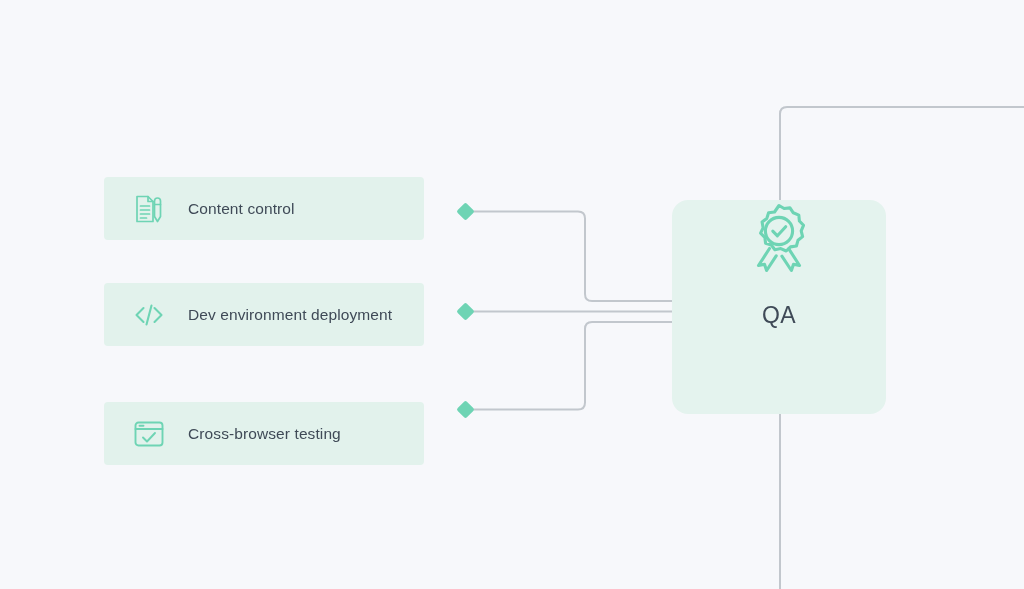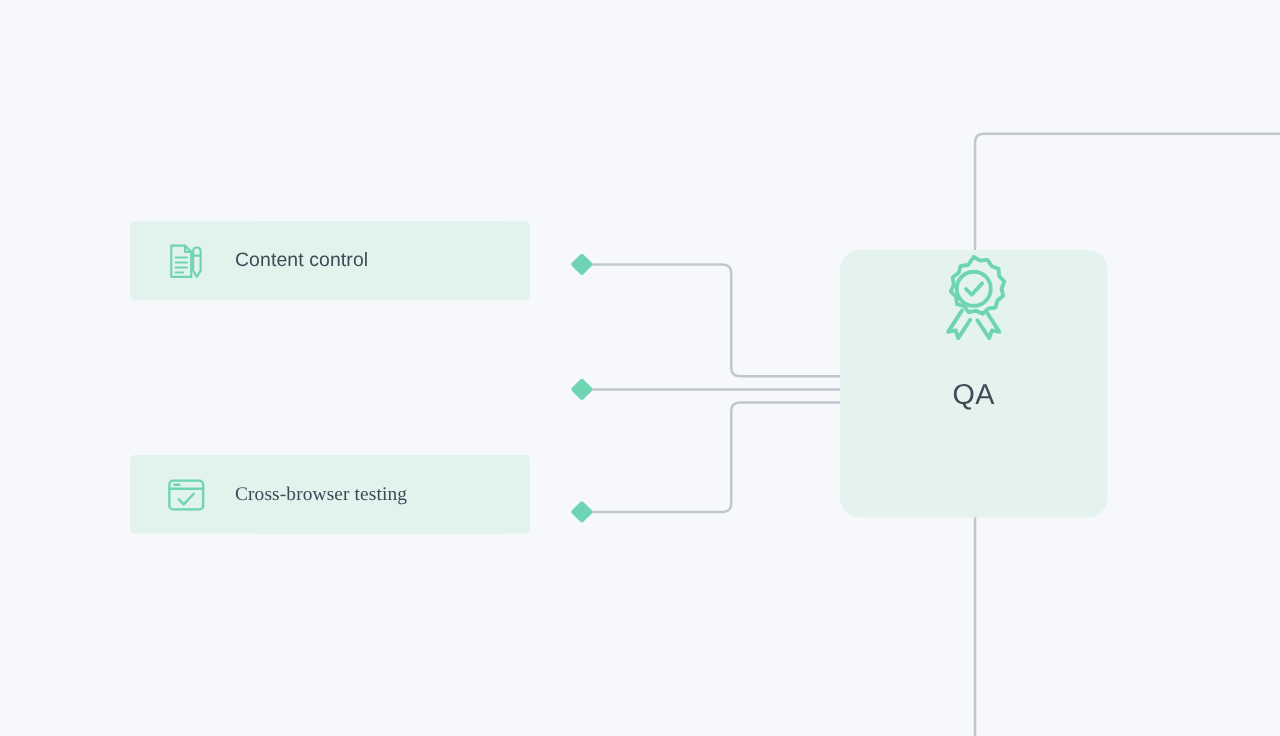--- a/index.html
+++ b/index.html
@@ -39,21 +39,21 @@
     height: 63px;
     background: #e2f2ec;
     border-radius: 4px;
     display: flex;
     align-items: center;
     box-sizing: border-box;
     padding-left: 26px;
   }
   .feature-card.card-0 { top: 177px; }
   .feature-card.card-1 { top: 283px; }
-  .feature-card.card-2 { top: 364px; font-family: Liberation Serif, serif; }
+  .feature-card.card-2 { top: 402px; }
 
   .feature-icon {
     width: 38px;
     height: 38px;
     flex: 0 0 38px;
     display: flex;
     align-items: center;
     justify-content: center;
     margin-right: 20px;
   }
@@ -133,20 +133,30 @@
         <path d="M8.5 18 h9"></path>
         <path d="M8.5 22 h9"></path>
         <path d="M8.5 26 h6"></path>
         <path d="M25.5 6 c2 0 3 1.3 3 3 v15.5 l-3 5 l-3 -5 v-15.5 c0 -1.7 1 -3 3 -3 z"></path>
         <path d="M22.5 12.5 h6"></path>
       </svg>
     </span>
     <span class="feature-label">Content control</span>
   </div>
 
+  <div class="feature-card card-1">
+    <span class="feature-icon">
+      <svg width="34" height="30" viewBox="0 0 34 30" fill="none" stroke="#6ed4b4" stroke-width="2.1" stroke-linecap="round" stroke-linejoin="round">
+        <path d="M11.5 8 L4.5 15 L11.5 22"></path>
+        <path d="M22.5 8 L29.5 15 L22.5 22"></path>
+        <path d="M19.5 5.5 L14.5 24.5"></path>
+      </svg>
+    </span>
+    <span class="feature-label">Dev environment deployment</span>
+  </div>
 
   <div class="feature-card card-2">
     <span class="feature-icon">
       <svg width="34" height="32" viewBox="0 0 34 32" fill="none" stroke="#6ed4b4" stroke-width="1.9" stroke-linecap="round" stroke-linejoin="round">
         <rect x="3.5" y="4.5" width="27" height="23" rx="3"></rect>
         <path d="M3.5 11 h27"></path>
         <path d="M7.5 7.8 h4"></path>
         <path d="M11 19.5 l4 4 l8 -8.5"></path>
       </svg>
     </span>

